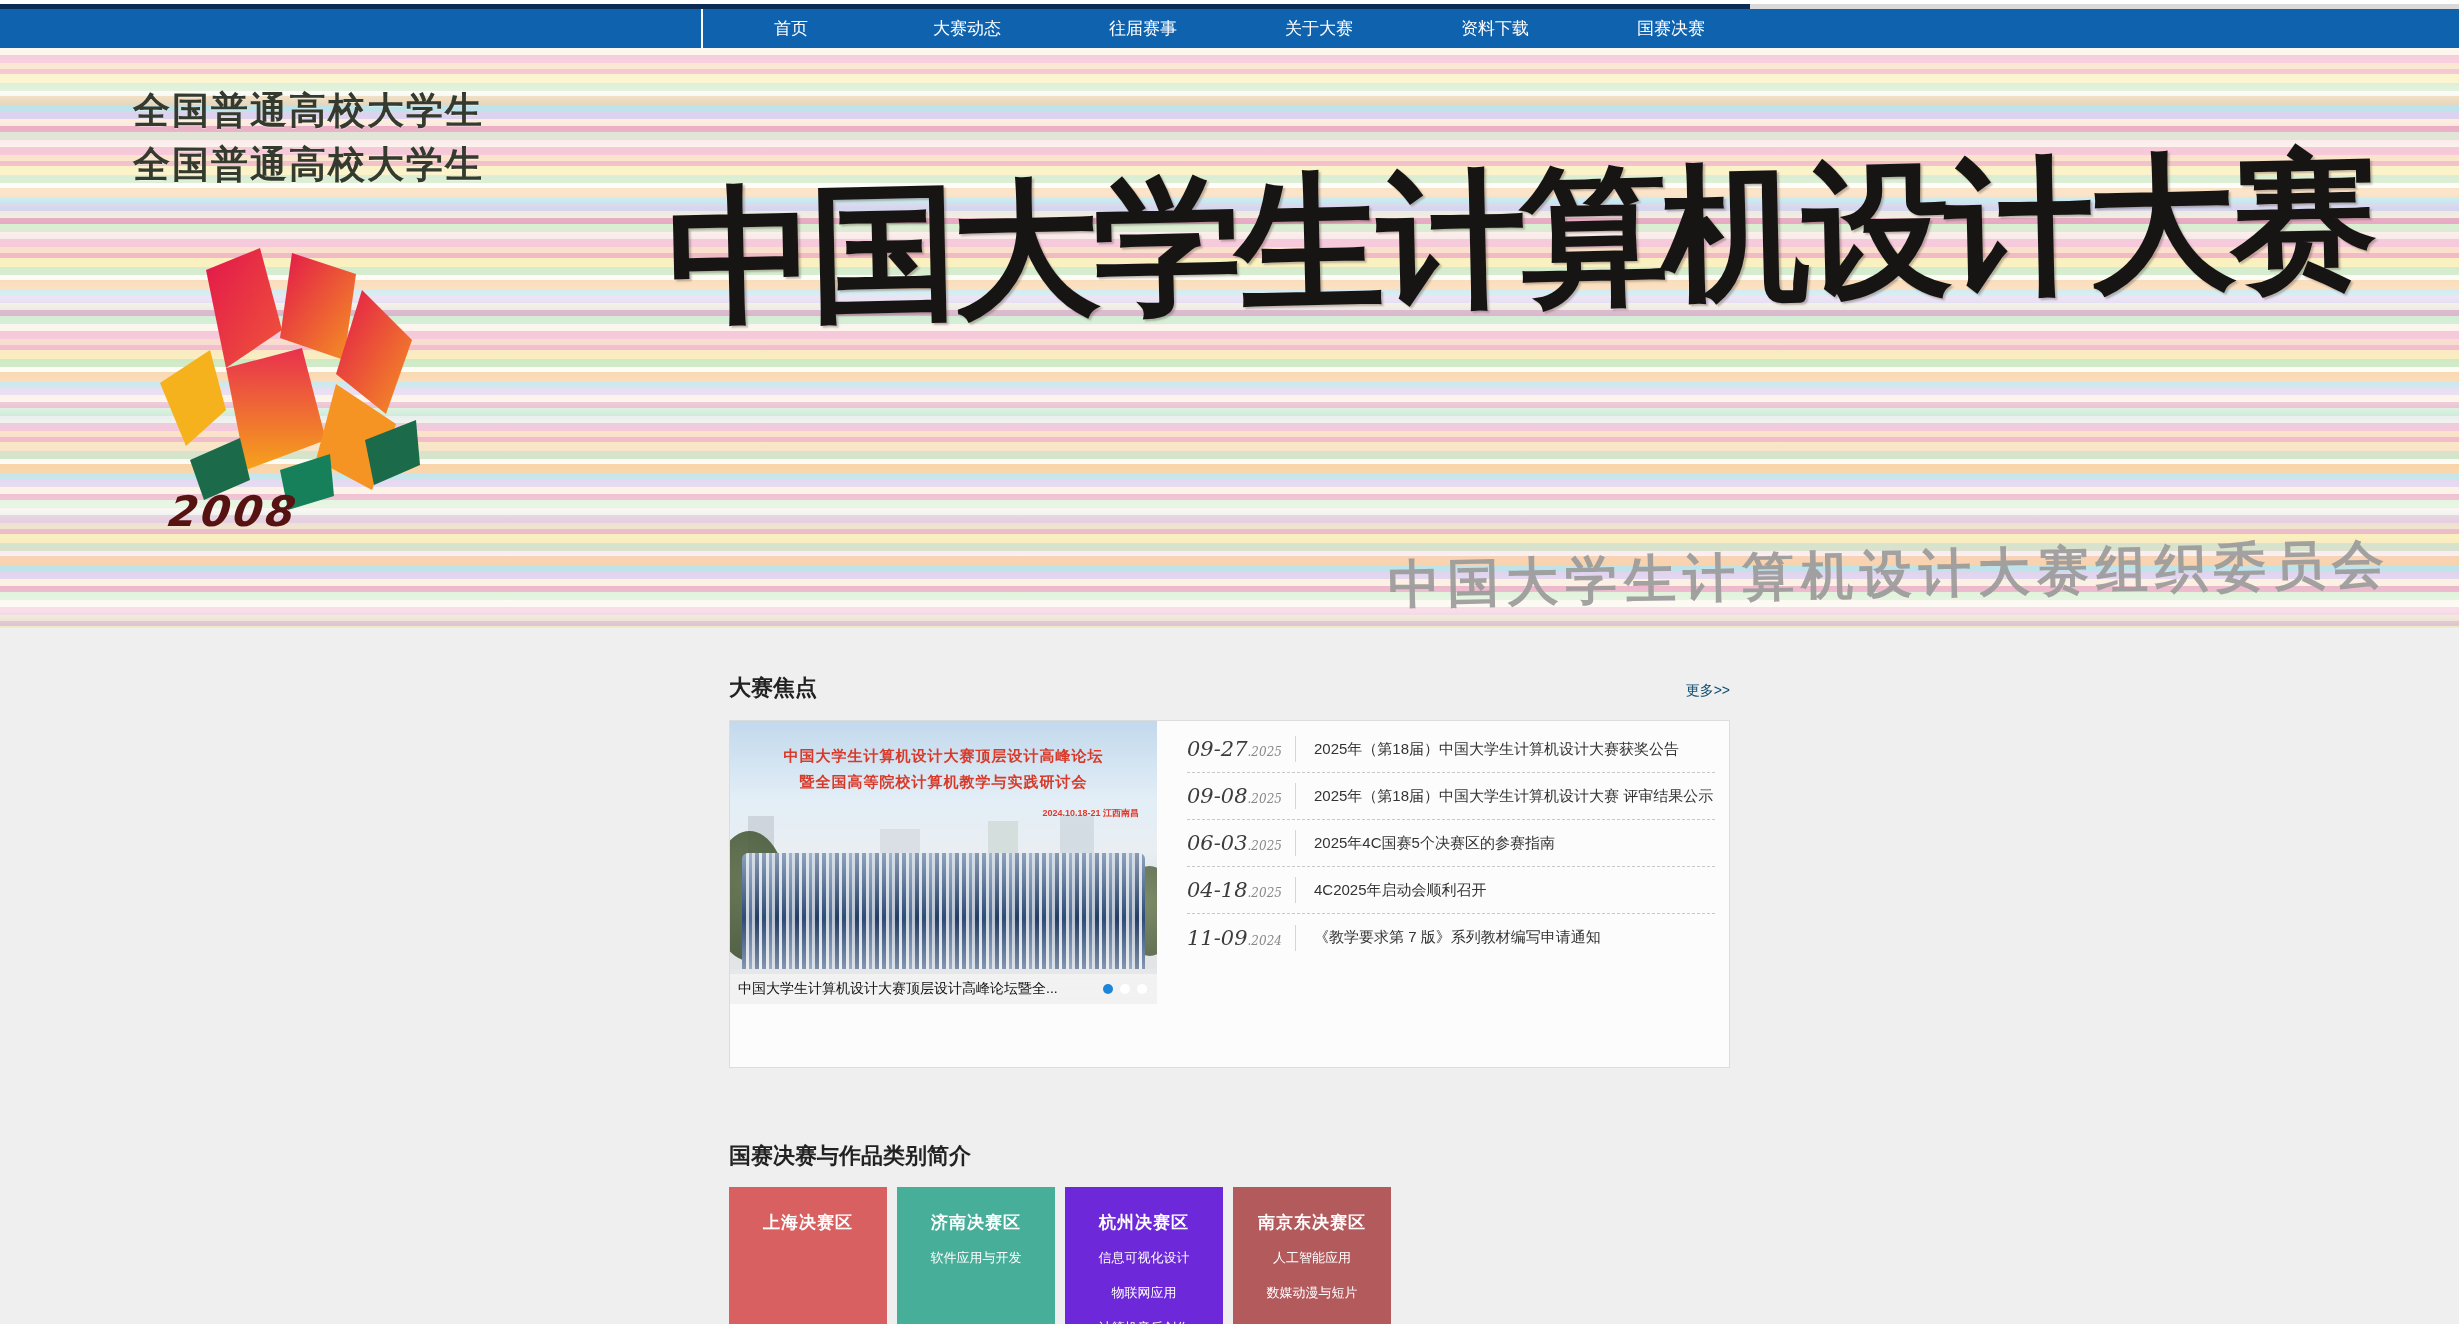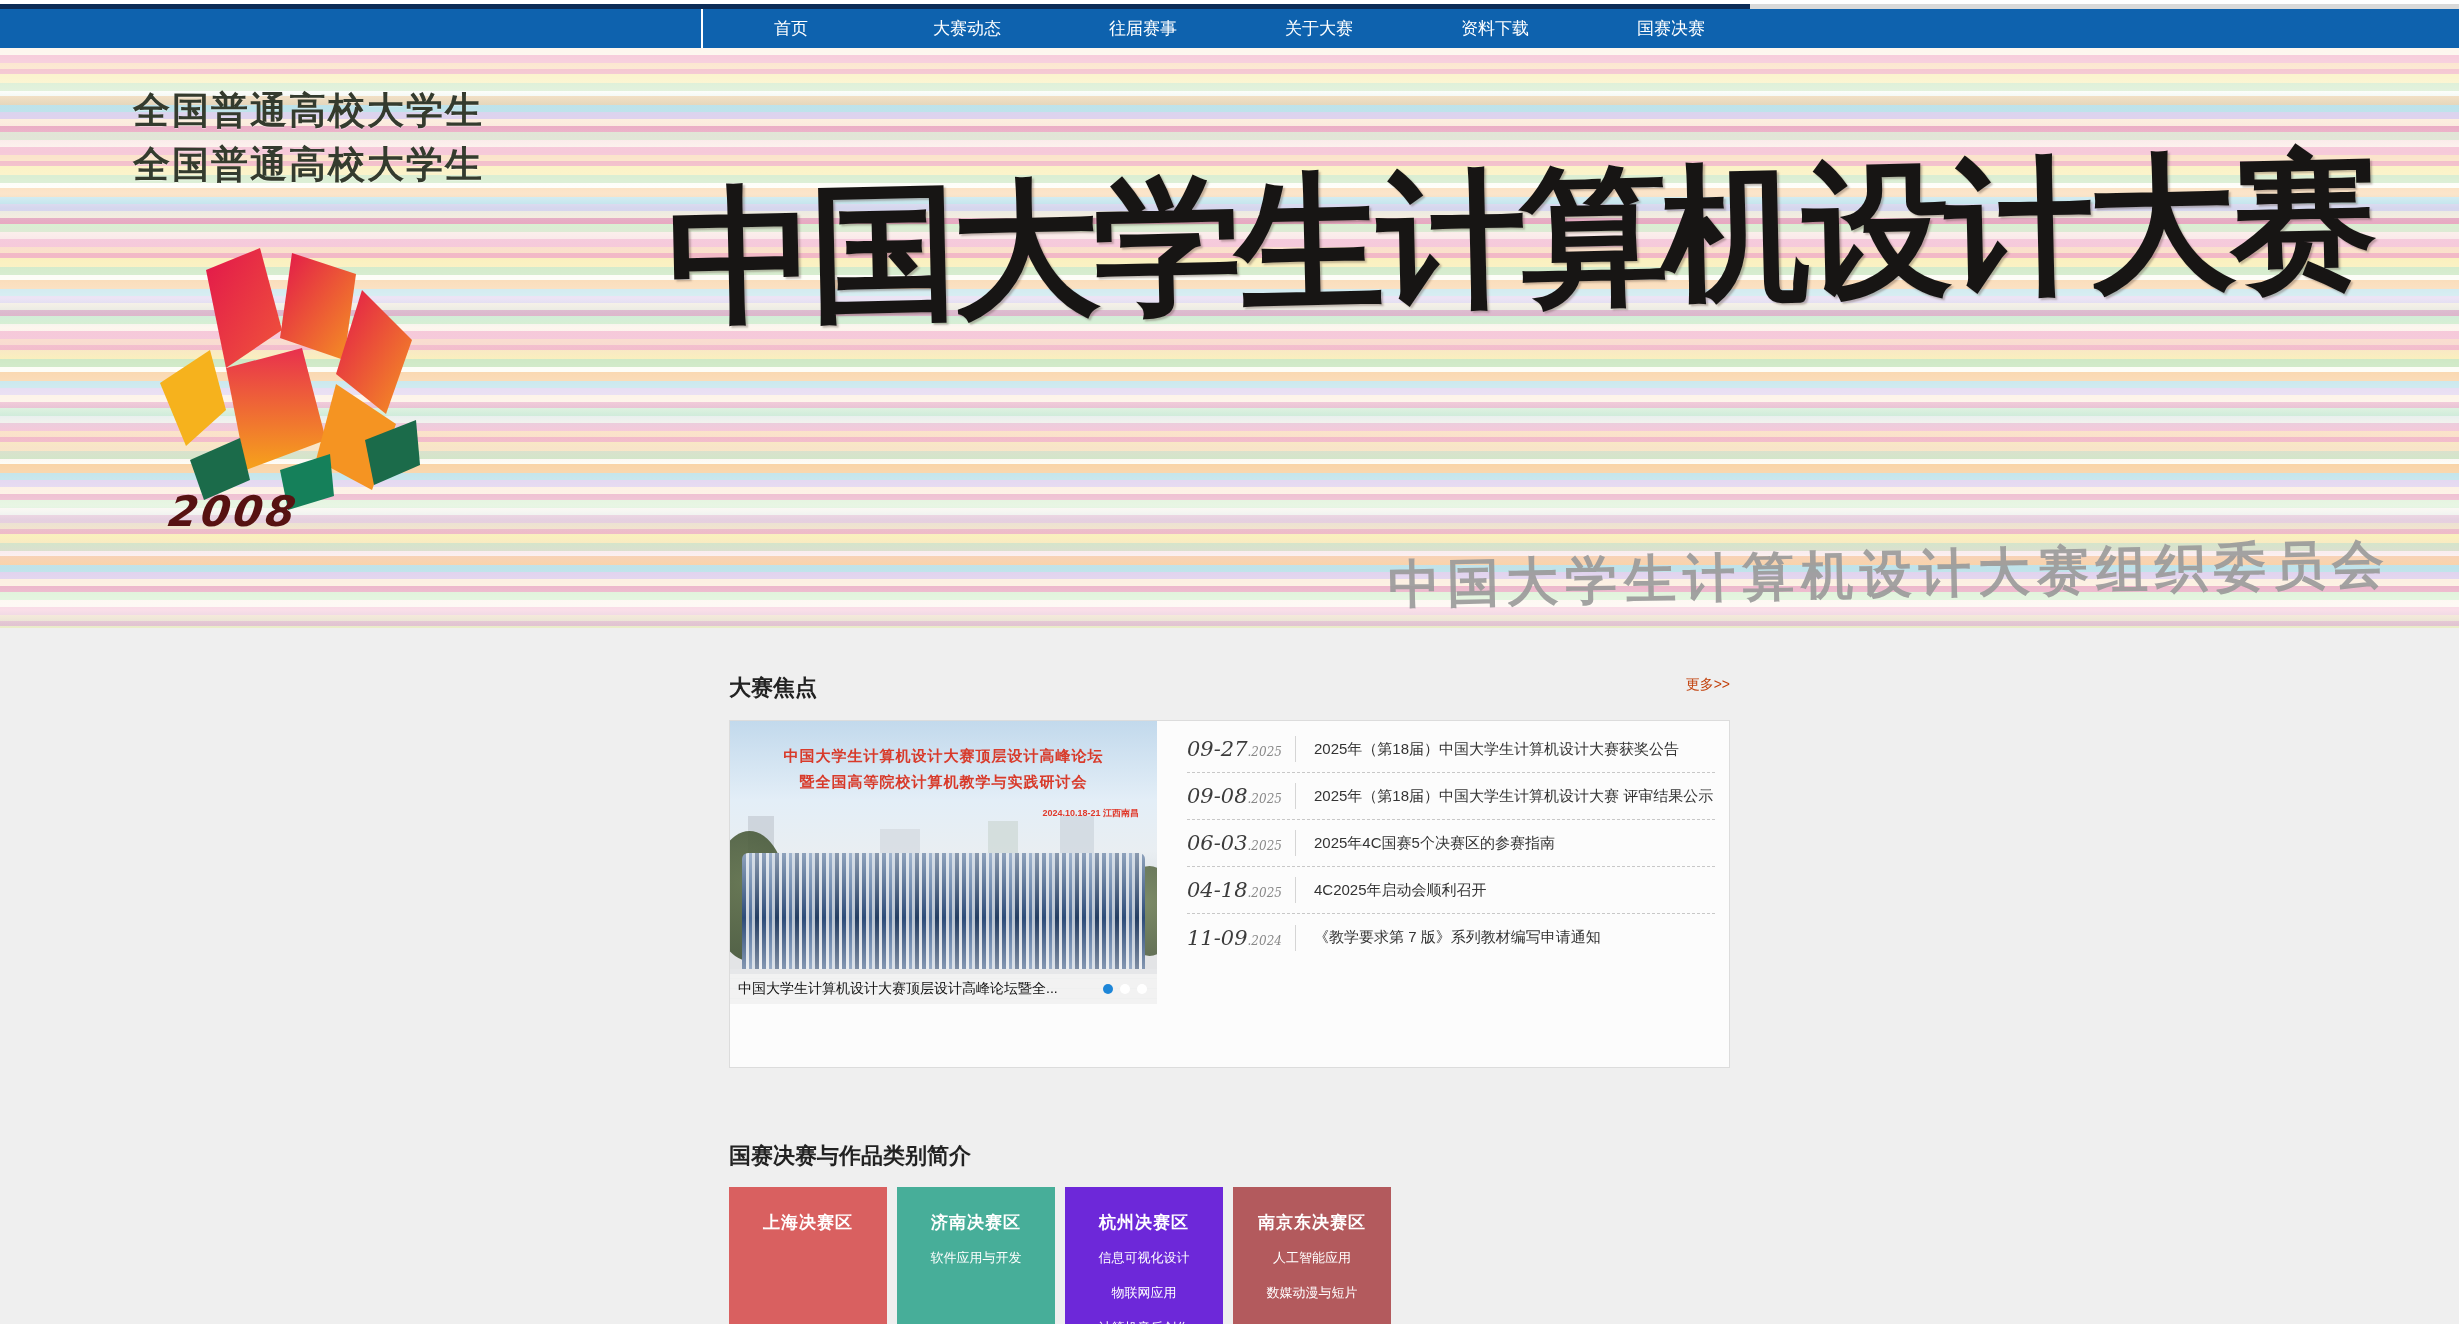--- a/index.html
+++ b/index.html
@@ -42,25 +42,25 @@
   .banner-title { position:absolute; left:668px; top:112px; white-space:nowrap;
     font-family:"Liberation Serif", serif; font-weight:bold; font-size:148px; letter-spacing:-6px;
     color:#171514; transform:rotate(-1.3deg); transform-origin:left center;
     text-shadow:2px 2px 2px rgba(90,70,60,0.35); }
   .banner-sub { position:absolute; right:68px; top:492px; white-space:nowrap;
     font-size:52px; letter-spacing:7px; color:#9a9a9a; transform:rotate(-1.2deg);
     font-family:"Liberation Sans", sans-serif; font-weight:bold; opacity:0.9; }
 
   
   .content { width:1001px; margin:0 auto; }
-  .section-head { display:flex; justify-content:space-between; align-items:flex-start; }
+  .section-head { display:flex; justify-content:space-between; align-items:flex-end; }
   .section-head.first { margin-top:48px; }
   .section-head.second { margin-top:76px; }
   .section-title { font-size:22px; line-height:24px; font-weight:bold; color:#222222; }
-  .more-link { font-size:14px; color:#c2410c; cursor:pointer; }
+  .more-link { font-size:14px; color:#0c4a6e; cursor:pointer; }
 
   
   .focus-box { margin-top:20px; height:348px; border:1px solid #dcdcdc; background:#fcfcfc; display:flex; }
 
   .carousel { width:427px; height:283px; position:relative; flex-shrink:0; overflow:hidden; cursor:pointer;
     background:linear-gradient(180deg, #c2d9ec 0%, #e3eef7 28%, #e9eef2 46%, #dde2e6 58%, #e3e4e6 62%); }
   .photo-title { position:absolute; width:100%; text-align:center; font-weight:bold; font-size:15px; letter-spacing:1px; color:#d83a2a; }
   .pt1 { top:26px; } .pt2 { top:52px; }
   .photo-date { position:absolute; right:18px; top:86px; font-size:9px; font-weight:bold; color:#e0392b; }
   .building { position:absolute; opacity:0.75; }

